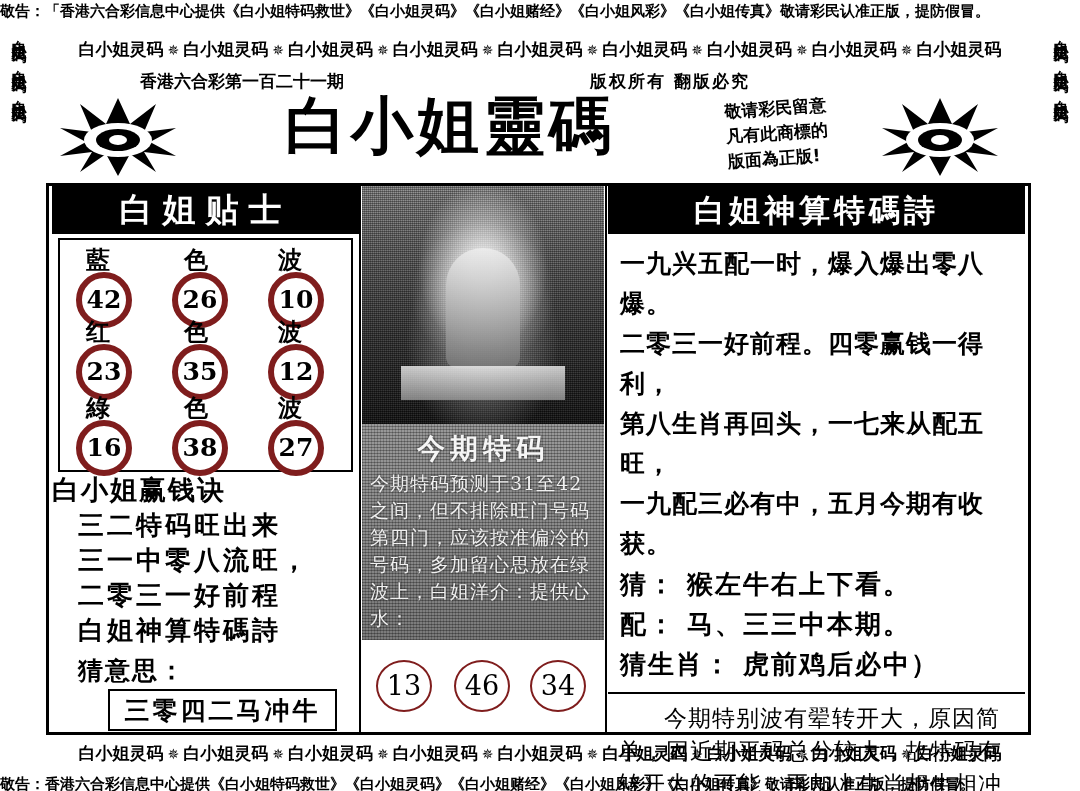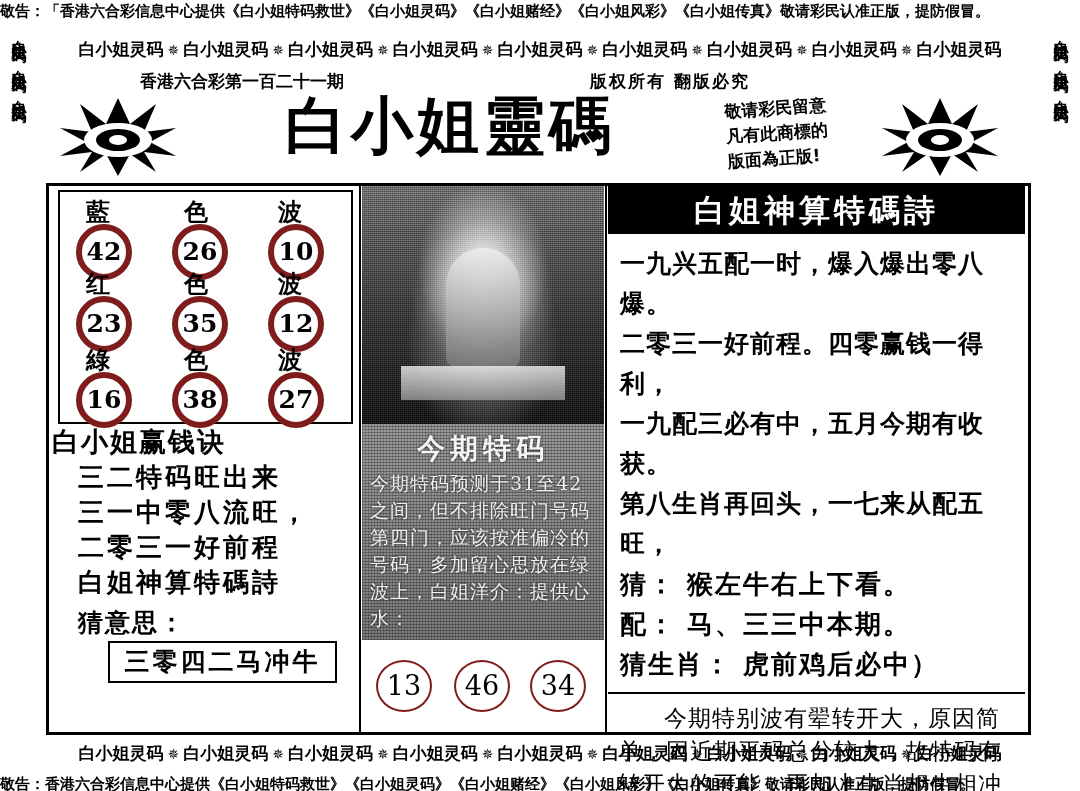--- a/index.html
+++ b/index.html
@@ -46,21 +46,21 @@
 
   
   .tipsbox{margin:4px 6px 0 6px;border:2px solid #000;height:230px;position:relative;}
   .triple{position:relative;height:76px;}
   .triple .lbl{position:absolute;font-size:24px;font-weight:bold;font-family:"DejaVu Serif","Liberation Serif",serif;}
   .ball{position:absolute;width:44px;height:44px;border:6px solid #7f1d1d;border-radius:50%;text-align:center;line-height:44px;font-size:25px;font-weight:bold;font-family:"DejaVu Serif","Liberation Serif",serif;}
 
   .win-title{font-size:27px;font-weight:bold;font-family:"DejaVu Serif","Liberation Serif",serif;letter-spacing:2px;}
   .verse{font-family:"DejaVu Serif","Liberation Serif",serif;font-size:26px;font-weight:bold;line-height:35px;padding-left:26px;letter-spacing:3px;}
   .guess-label{font-family:"DejaVu Serif","Liberation Serif",serif;font-size:25px;font-weight:bold;padding-left:26px;margin-top:6px;letter-spacing:2px;}
-  .guessbox{margin:2px 22px 0 56px;border:2px solid #000;height:38px;line-height:38px;text-align:center;font-size:25px;font-weight:bold;font-family:Liberation Serif, serif;letter-spacing:3px;}
+  .guessbox{margin:2px 22px 0 56px;border:2px solid #000;height:38px;line-height:38px;text-align:center;font-size:25px;font-weight:bold;font-family:Liberation Sans, sans-serif;letter-spacing:3px;}
 
   
   .photo{position:relative;width:242px;height:238px;background:#4d4d4d;overflow:hidden;}
   .photo .grain{position:absolute;inset:0;
     background:
       radial-gradient(ellipse at 50% 34%, rgba(255,255,255,.75) 0 7%, rgba(255,255,255,0) 38%),
       radial-gradient(ellipse at 50% 66%, rgba(255,255,255,.35) 0 10%, rgba(255,255,255,0) 45%),
       repeating-linear-gradient(0deg, rgba(0,0,0,.30) 0 1px, rgba(255,255,255,.05) 1px 2px),
       repeating-linear-gradient(90deg, rgba(0,0,0,.22) 0 1px, rgba(255,255,255,.05) 1px 2px),
       linear-gradient(180deg,#8a8a8a,#3a3a3a 60%,#111);
@@ -131,20 +131,21 @@
       <ellipse cx="60" cy="42" rx="22" ry="11" fill="#000"></ellipse>
       <ellipse cx="60" cy="42" rx="9" ry="5" fill="#fff"></ellipse>
     </svg>
   </div>
 
   <div class="frame"></div>
   <div class="vline"></div>
   <div class="vline2"></div>
 
   <div class="col-left">
+    <div class="blackbar bar-left">白姐贴士</div>
 
     <div class="tipsbox">
       <div class="triple">
         <span class="lbl" style="left:26px;top:4px;">藍</span>
         <span class="lbl" style="left:124px;top:4px;">色</span>
         <span class="lbl" style="left:218px;top:4px;">波</span>
         <span class="ball" style="left:16px;top:32px;">42</span>
         <span class="ball" style="left:112px;top:32px;">26</span>
         <span class="ball" style="left:208px;top:32px;">10</span>
       </div>
@@ -191,22 +192,22 @@
       <span class="mball" style="left:14px;">13</span>
       <span class="mball" style="left:92px;">46</span>
       <span class="mball" style="left:168px;">34</span>
     </div>
   </div>
 
   <div class="col-right">
     <div class="blackbar bar-right">白姐神算特碼詩</div>
     <div class="poem">一九兴五配一时，爆入爆出零八爆。</div>
     <div class="poem" style="padding-top:0">二零三一好前程。四零赢钱一得利，</div>
+    <div class="poem" style="padding-top:0">第八生肖再回头，一七来从配五旺，</div>
     <div class="poem" style="padding-top:0">一九配三必有中，五月今期有收获。</div>
-    <div class="poem" style="padding-top:0">第八生肖再回头，一七来从配五旺，</div>
     <div class="rline">猜： 猴左牛右上下看。</div>
     <div class="rline">配： 马、三三中本期。</div>
     <div class="rline">猜生肖： 虎前鸡后必中）</div>
     <div class="rdivider"></div>
     <div class="para">今期特别波有翚转开大，原因简单，因近期平码总分较大，故特码有转开大的可能，再加上生肖相生相冲也增加了特别波开小的可能。</div>
 
   </div>
 
   <div class="brandrow row-bottom" id="brandBot"><span>白小姐灵码</span><span class="star">✵</span><span>白小姐灵码</span><span class="star">✵</span><span>白小姐灵码</span><span class="star">✵</span><span>白小姐灵码</span><span class="star">✵</span><span>白小姐灵码</span><span class="star">✵</span><span>白小姐灵码</span><span class="star">✵</span><span>白小姐灵码</span><span class="star">✵</span><span>白小姐灵码</span><span class="star">✵</span><span>白小姐灵码</span></div>
   <div class="ticker ticker-bot">敬告：香港六合彩信息中心提供《白小姐特码救世》《白小姐灵码》《白小姐赌经》《白小姐风彩》《白小姐传真》敬请彩民认准正版，提防假冒。</div>

